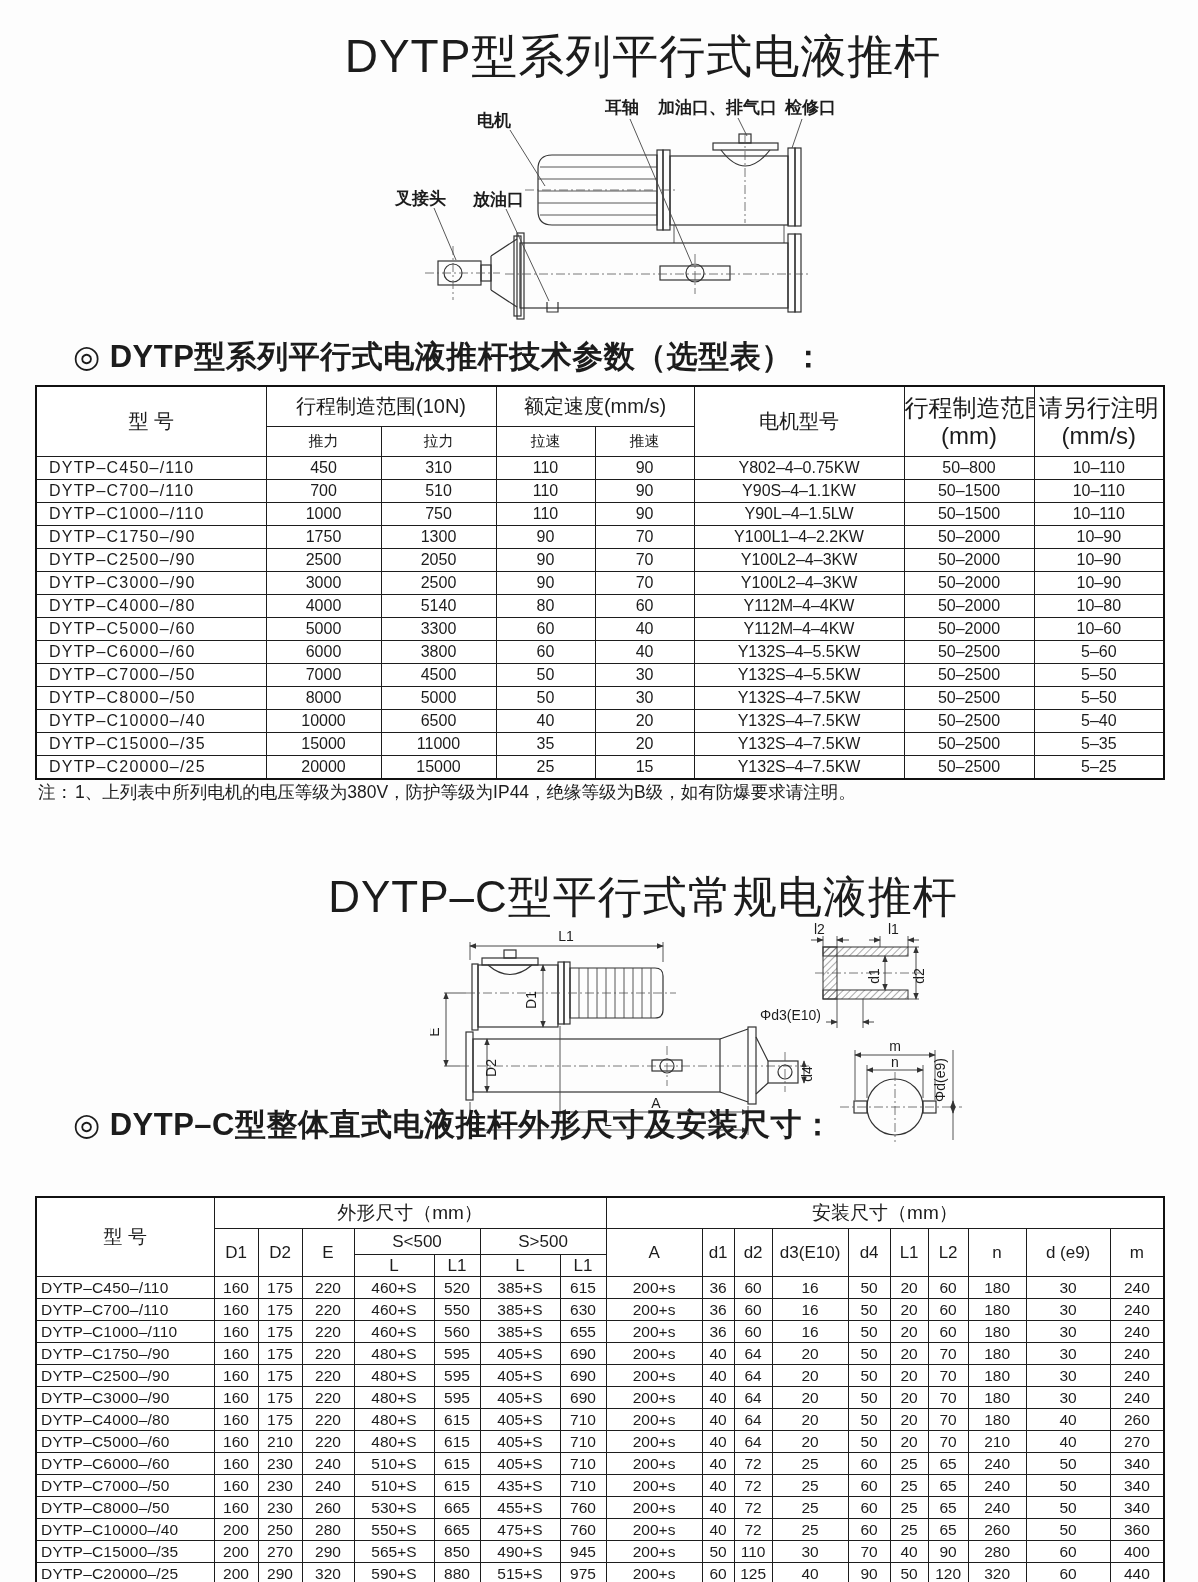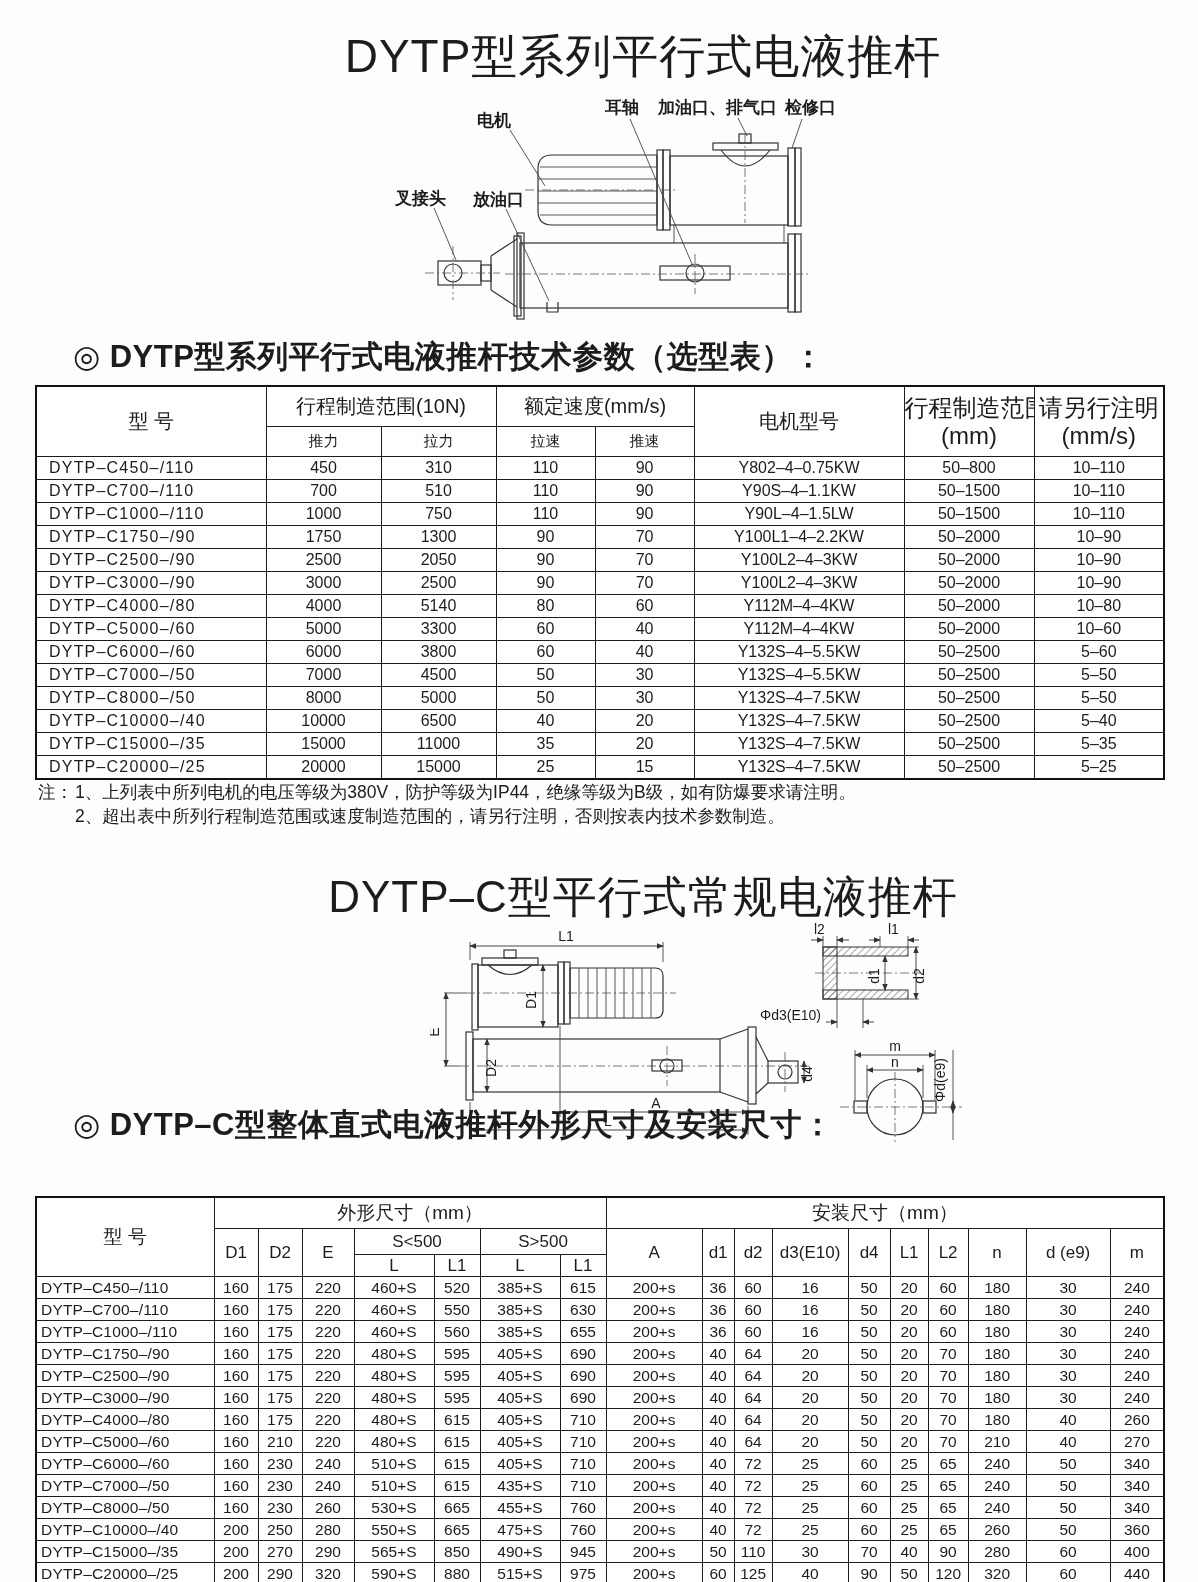--- a/index.html
+++ b/index.html
@@ -290,21 +290,20 @@
         <td>5–25</td>
       </tr>
     </tbody>
 </table>
 
 <div id="notes">
   <div class="note-row">
     <span class="note-prefix">注：</span>
     <span>1、上列表中所列电机的电压等级为380V，防护等级为IP44，绝缘等级为B级，如有防爆要求请注明。</span>
   </div>
-  <div class="note-row"><span>2、超出表中所列行程制造范围或速度制造范围的，请另行注明，否则按表内技术参数制造。</span></div>
 </div>
 
 <div id="title2" class="title">DYTP–C型平行式常规电液推杆</div>
 
 <svg id="svg2" width="560" height="222" viewBox="0 0 560 222">
   <defs>
     <marker id="ar" viewBox="0 0 10 10" refX="9" refY="5" markerWidth="8" markerHeight="8" orient="auto-start-reverse">
       <path d="M0,1 L10,5 L0,9 z" fill="#333"></path>
     </marker>
     <pattern id="hatch" width="5" height="5" patternTransform="rotate(45)" patternUnits="userSpaceOnUse">

